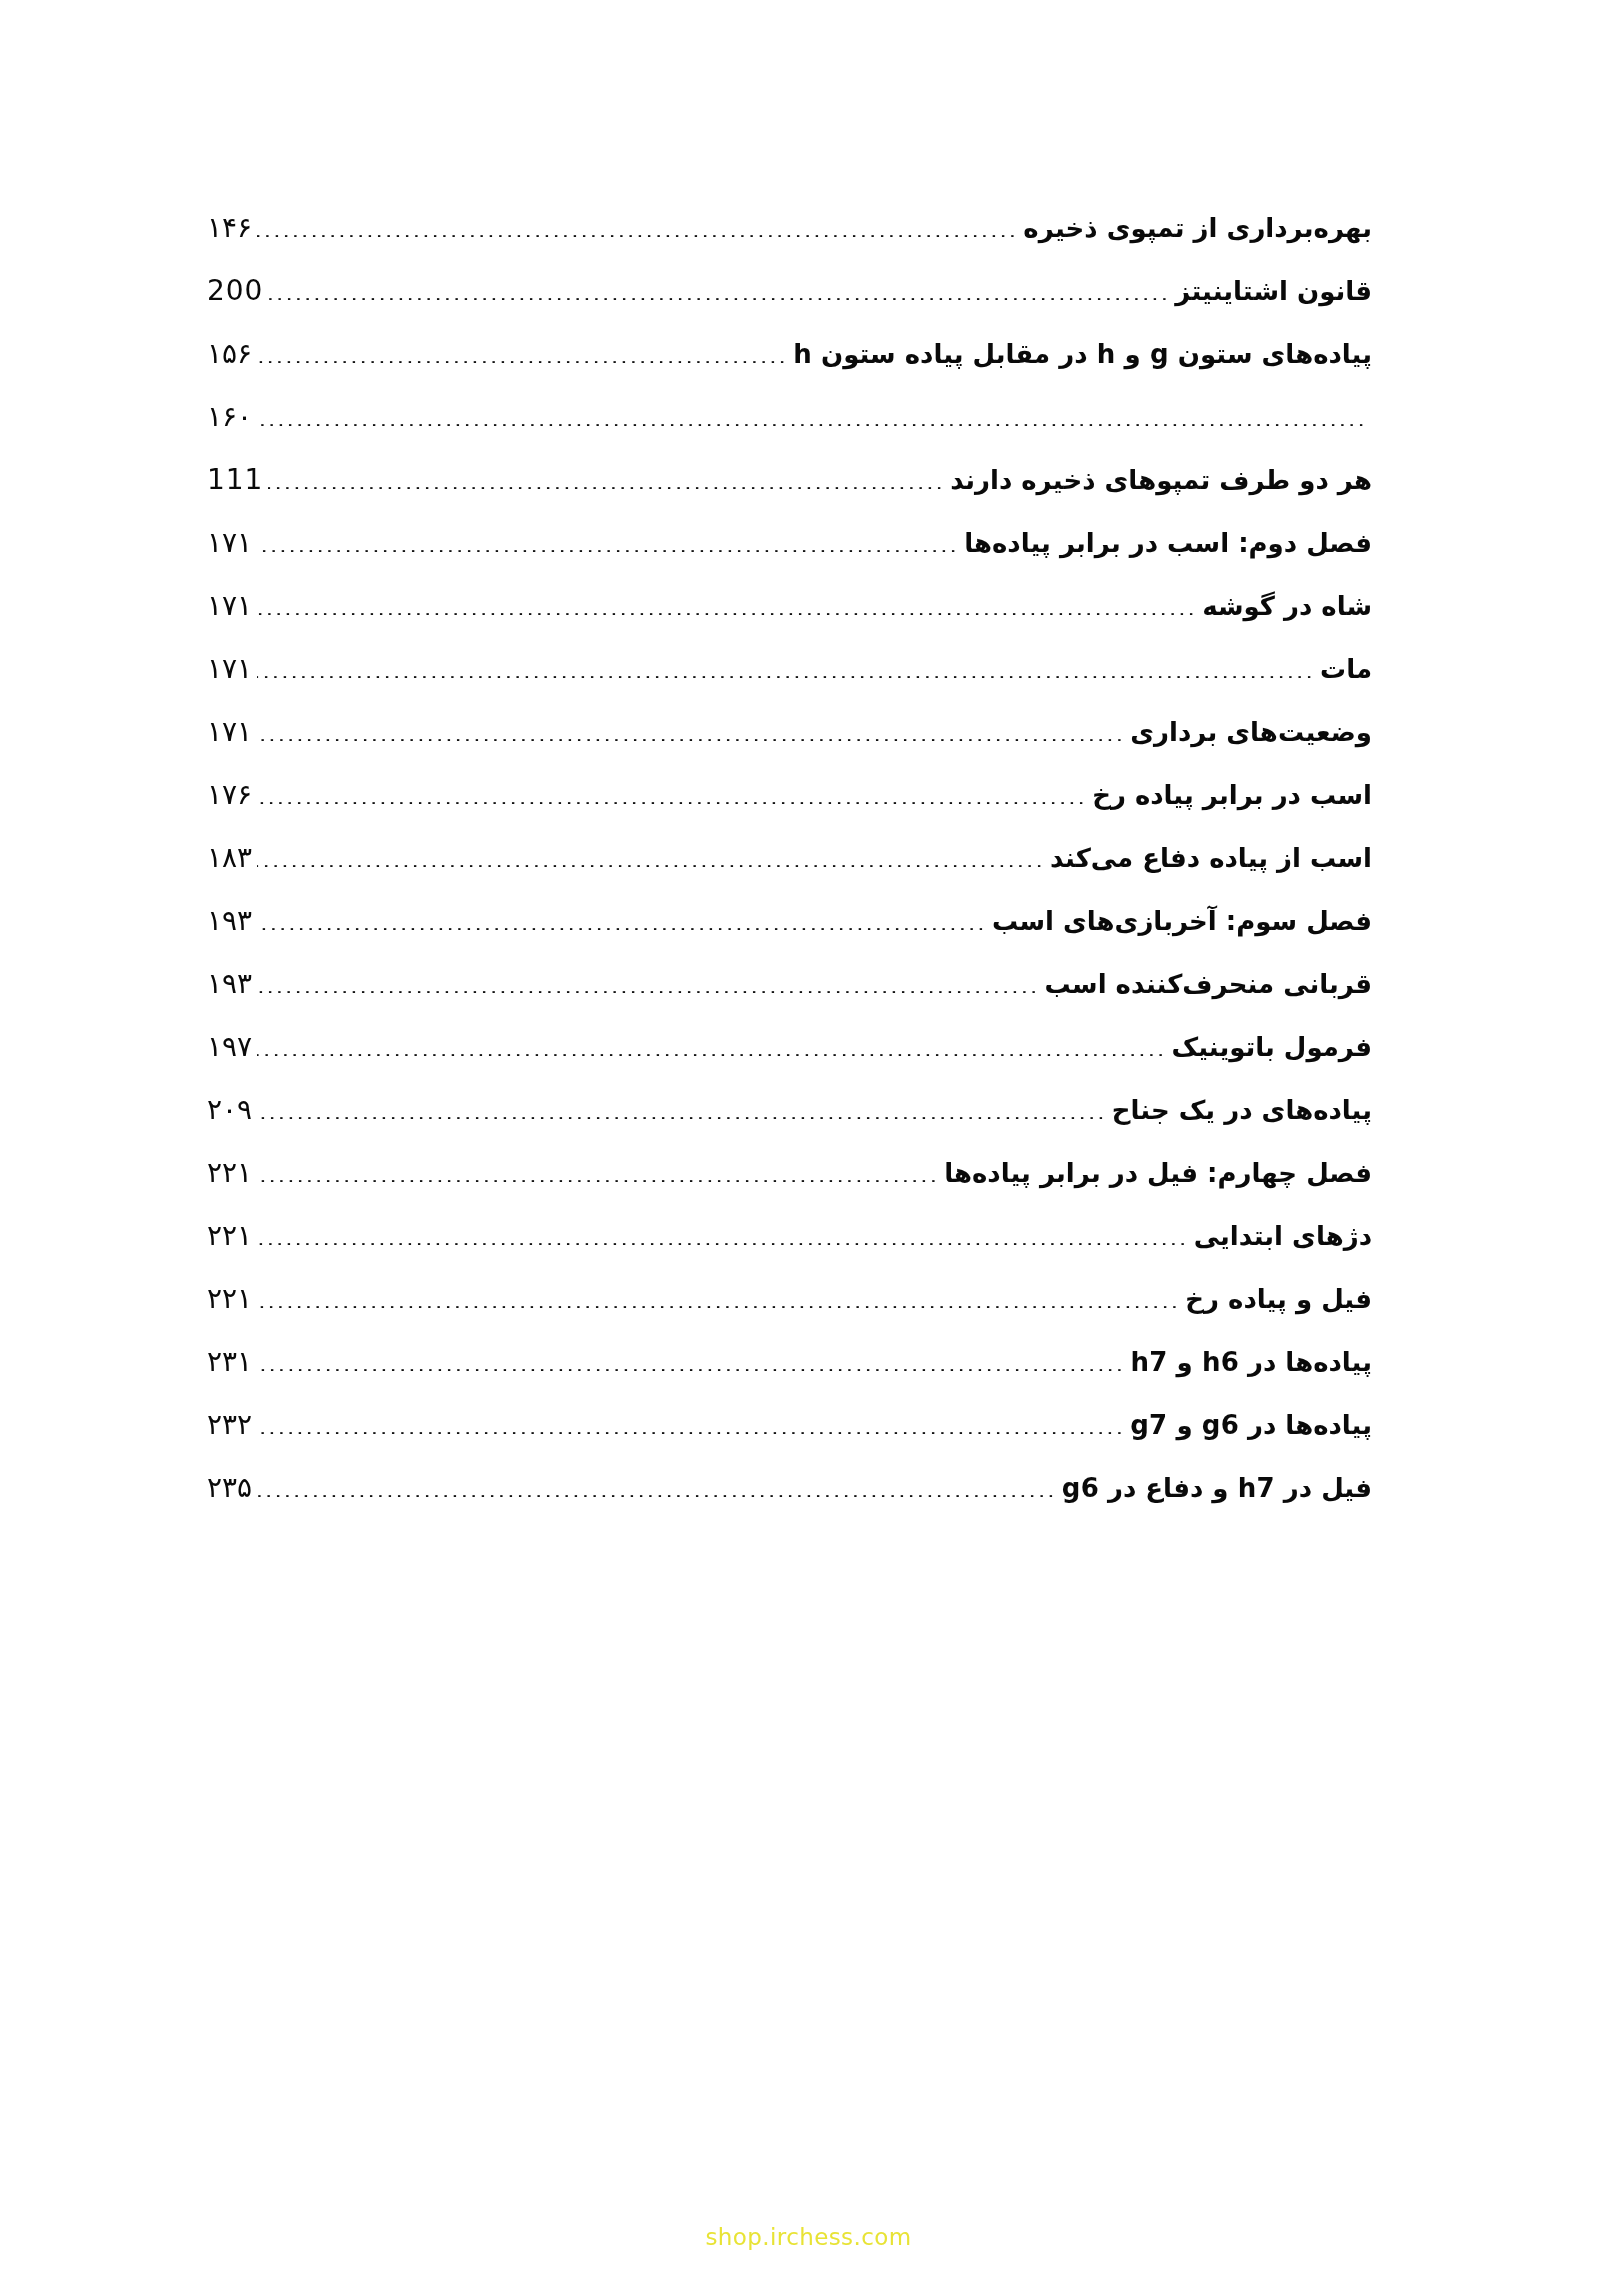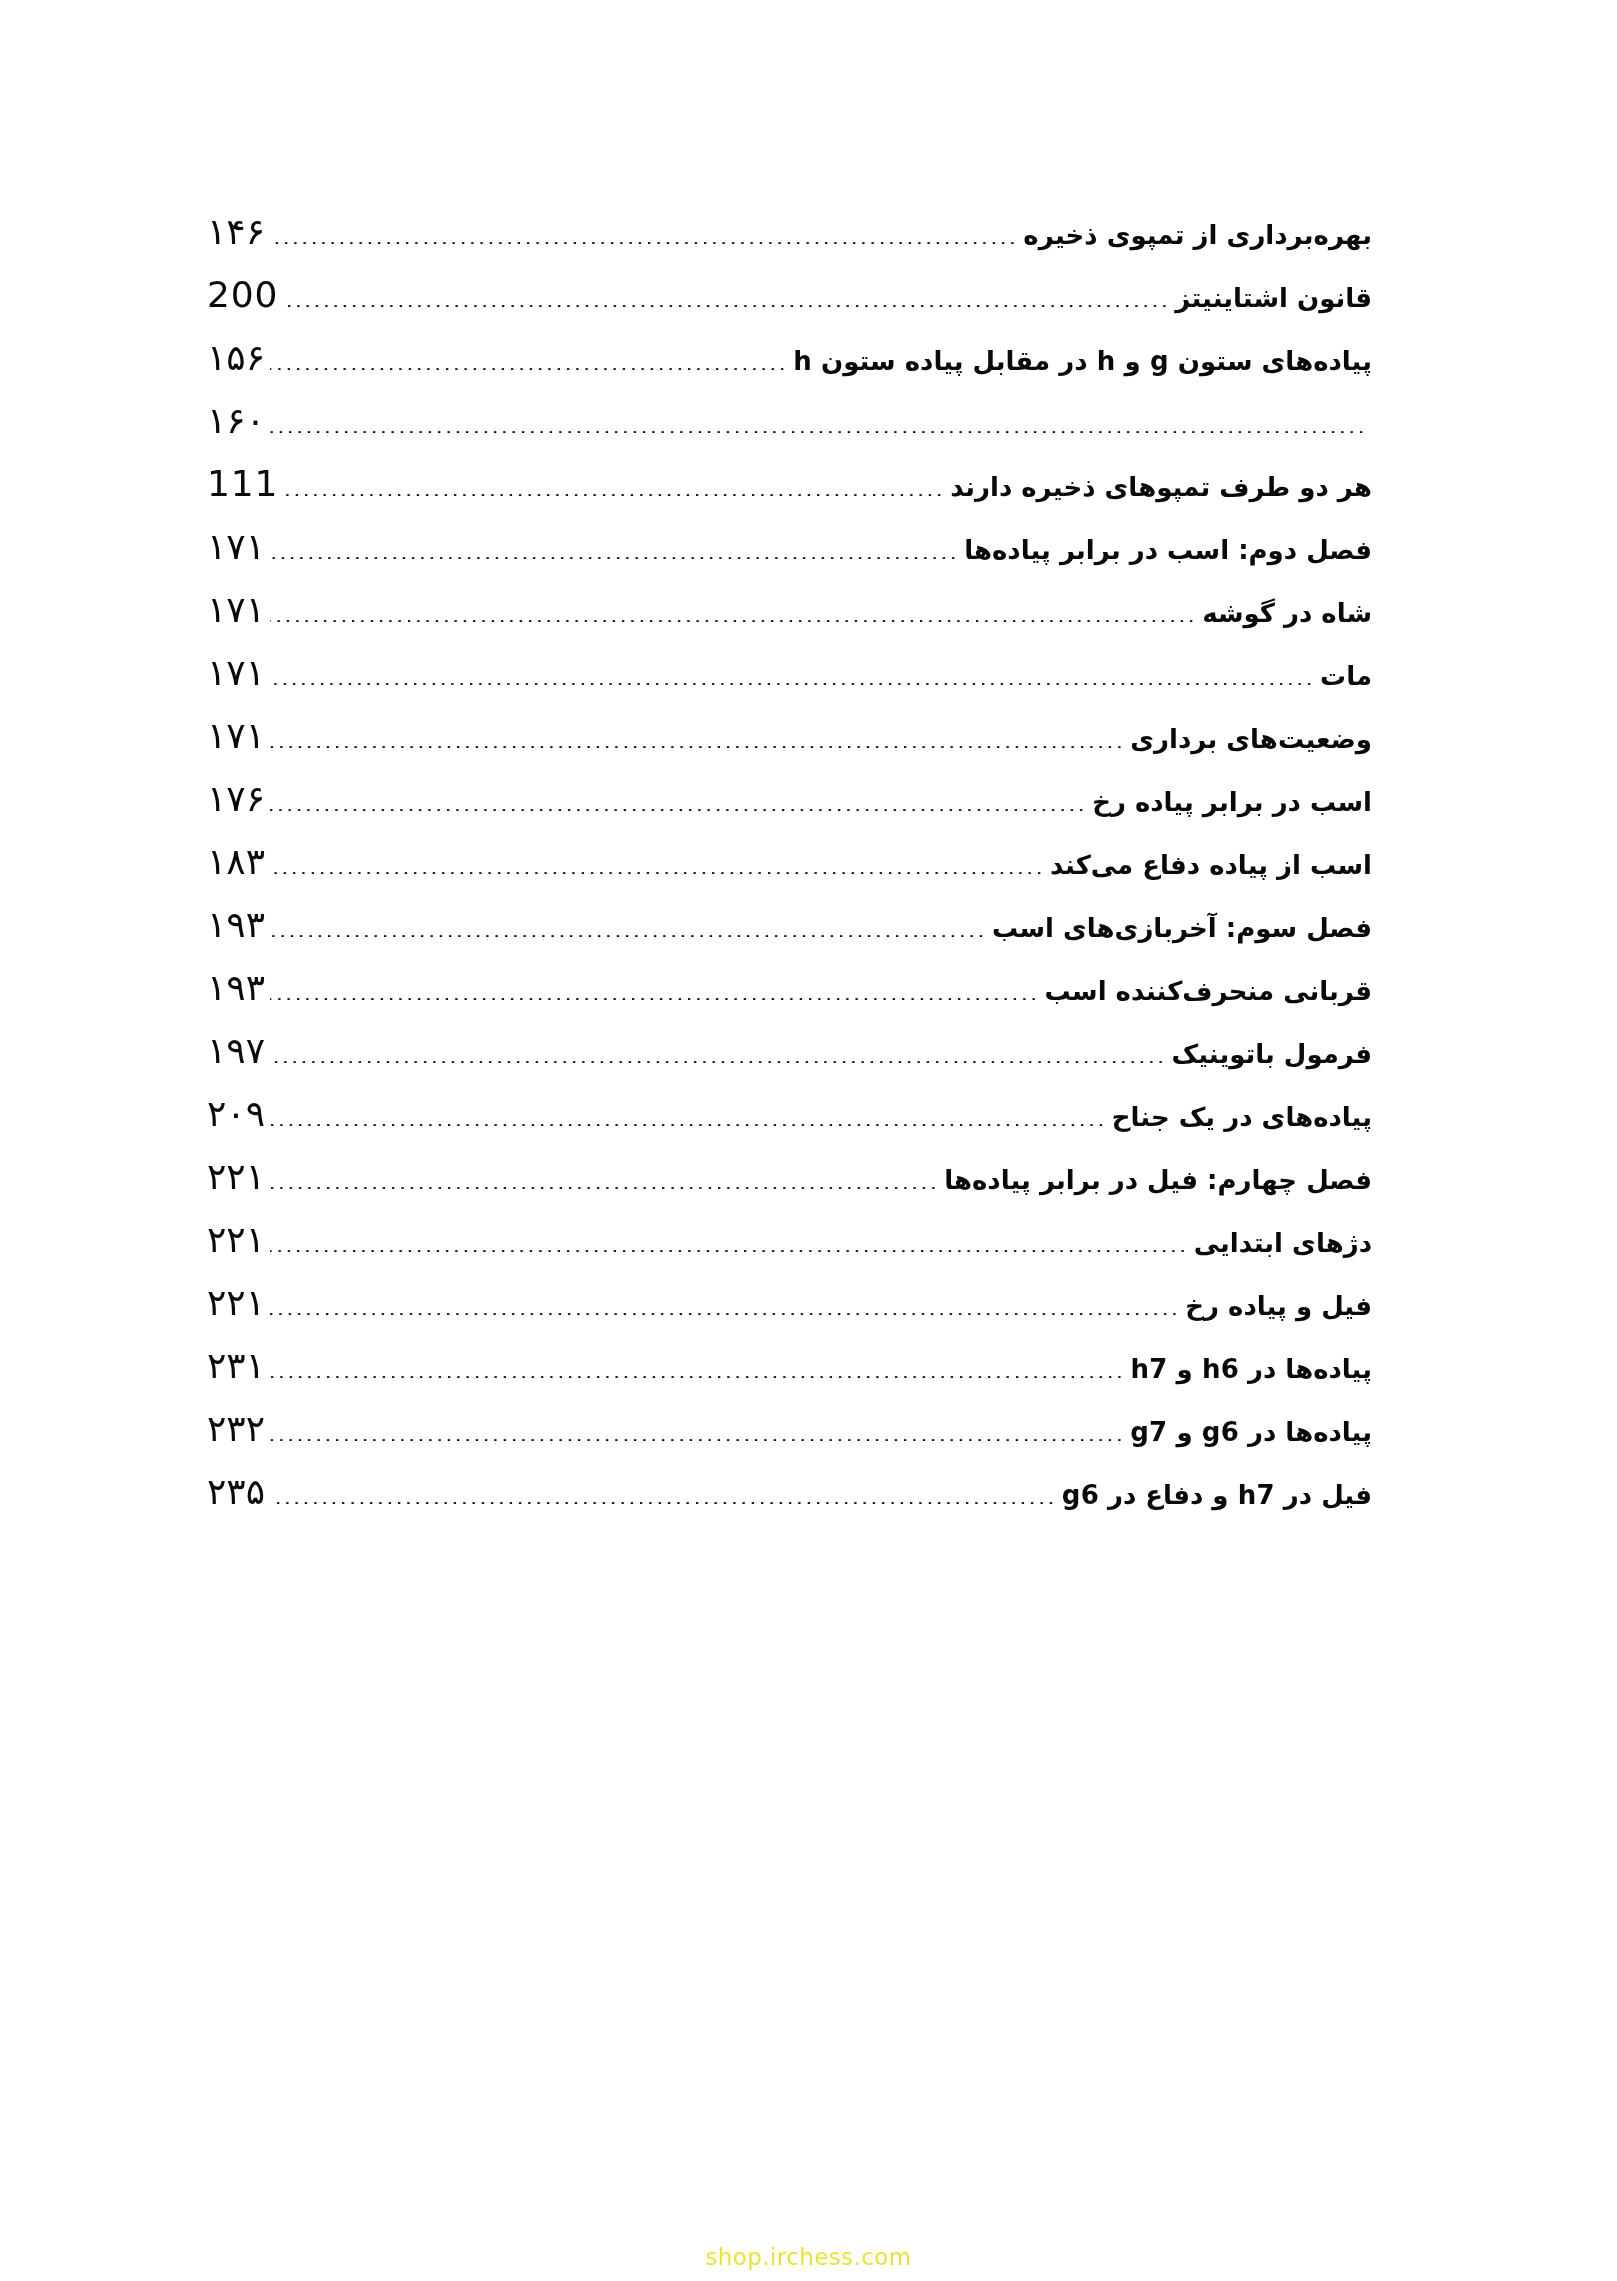--- a/index.html
+++ b/index.html
@@ -68,36 +68,35 @@
     font-family: "DejaVu Sans", sans-serif;
     font-size: 23px;
     letter-spacing: 2px;
     color: #111111;
     white-space: nowrap;
   }
 
   .toc-page {
     font-family: "DejaVu Sans", sans-serif;
     font-weight: normal;
-    font-size: 36px;
+    font-size: 28px;
     line-height: 1;
     color: #0a0a0a;
     flex: 0 0 auto;
     text-align: left;
     direction: rtl;
     letter-spacing: 0.9px;
   }
 
   #footer {
     position: absolute;
     left: 0;
     right: 0;
     top: 2224px;
     text-align: center;
-    margin-top: 20px;
   }
   #footer .wm {
     font-family: "DejaVu Sans", sans-serif;
     font-size: 23px;
     color: #e8e335;
     letter-spacing: 0.4px;
   }
 </style>
 </head>
 <body>

